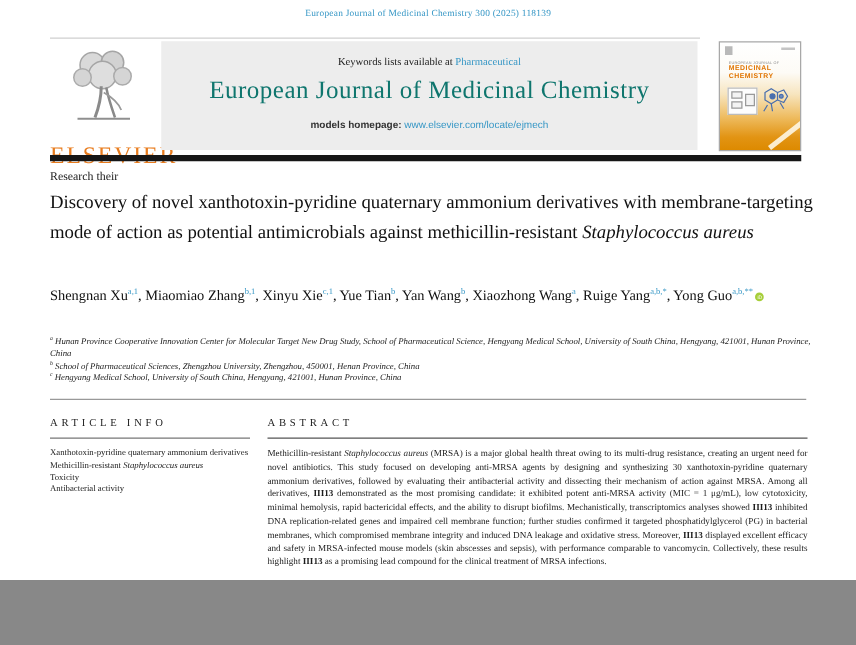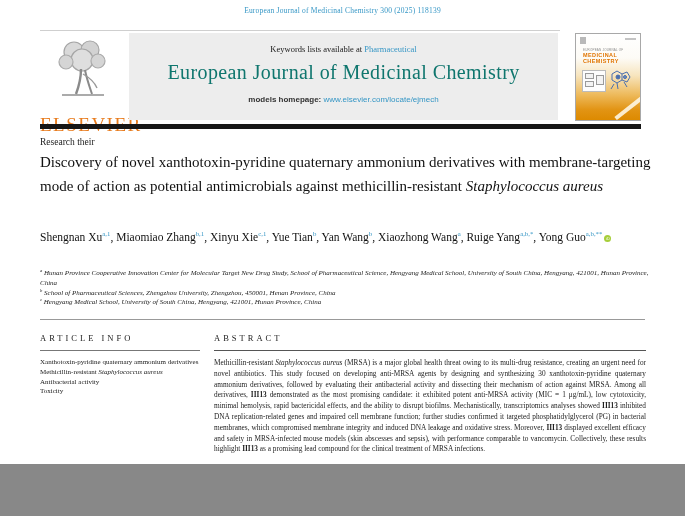--- a/index.html
+++ b/index.html
@@ -148,22 +148,22 @@
   </div>
 
   <div class="full-rule"></div>
 
   <div class="columns">
     <div class="left-col">
       <div class="col-heading">ARTICLE INFO</div>
       <hr class="col-rule">
       <div class="kw"><span>Xanthotoxin-pyridine quaternary ammonium derivatives</span></div>
       <div class="kw"><span>Methicillin-resistant </span><span class="seg-italic">Staphylococcus aureus</span></div>
+      <div class="kw"><span>Toxicity</span></div>
       <div class="kw"><span>Antibacterial activity</span></div>
-      <div class="kw"><span>Toxicity</span></div>
     </div>
     <div class="right-col">
       <div class="col-heading">ABSTRACT</div>
       <hr class="col-rule">
       <p class="abstract-text"><span>Methicillin-resistant </span><span class="seg-italic">Staphylococcus aureus</span><span> (MRSA) is a major global health threat owing to its multi-drug resistance, creating an urgent need for novel antibiotics. This study focused on developing anti-MRSA agents by designing and synthesizing 30 xanthotoxin-pyridine quaternary ammonium derivatives, followed by evaluating their antibacterial activity and dissecting their mechanism of action against MRSA. Among all derivatives, </span><span class="seg-bold">III13</span><span> demonstrated as the most promising candidate: it exhibited potent anti-MRSA activity (MIC = 1 μg/mL), low cytotoxicity, minimal hemolysis, rapid bactericidal effects, and the ability to disrupt biofilms. Mechanistically, transcriptomics analyses showed </span><span class="seg-bold">III13</span><span> inhibited DNA replication-related genes and impaired cell membrane function; further studies confirmed it targeted phosphatidylglycerol (PG) in bacterial membranes, which compromised membrane integrity and induced DNA leakage and oxidative stress. Moreover, </span><span class="seg-bold">III13</span><span> displayed excellent efficacy and safety in MRSA-infected mouse models (skin abscesses and sepsis), with performance comparable to vancomycin. Collectively, these results highlight </span><span class="seg-bold">III13</span><span> as a promising lead compound for the clinical treatment of MRSA infections.</span></p>
     </div>
   </div>
 
   <div class="bottom-rule"></div>
 

